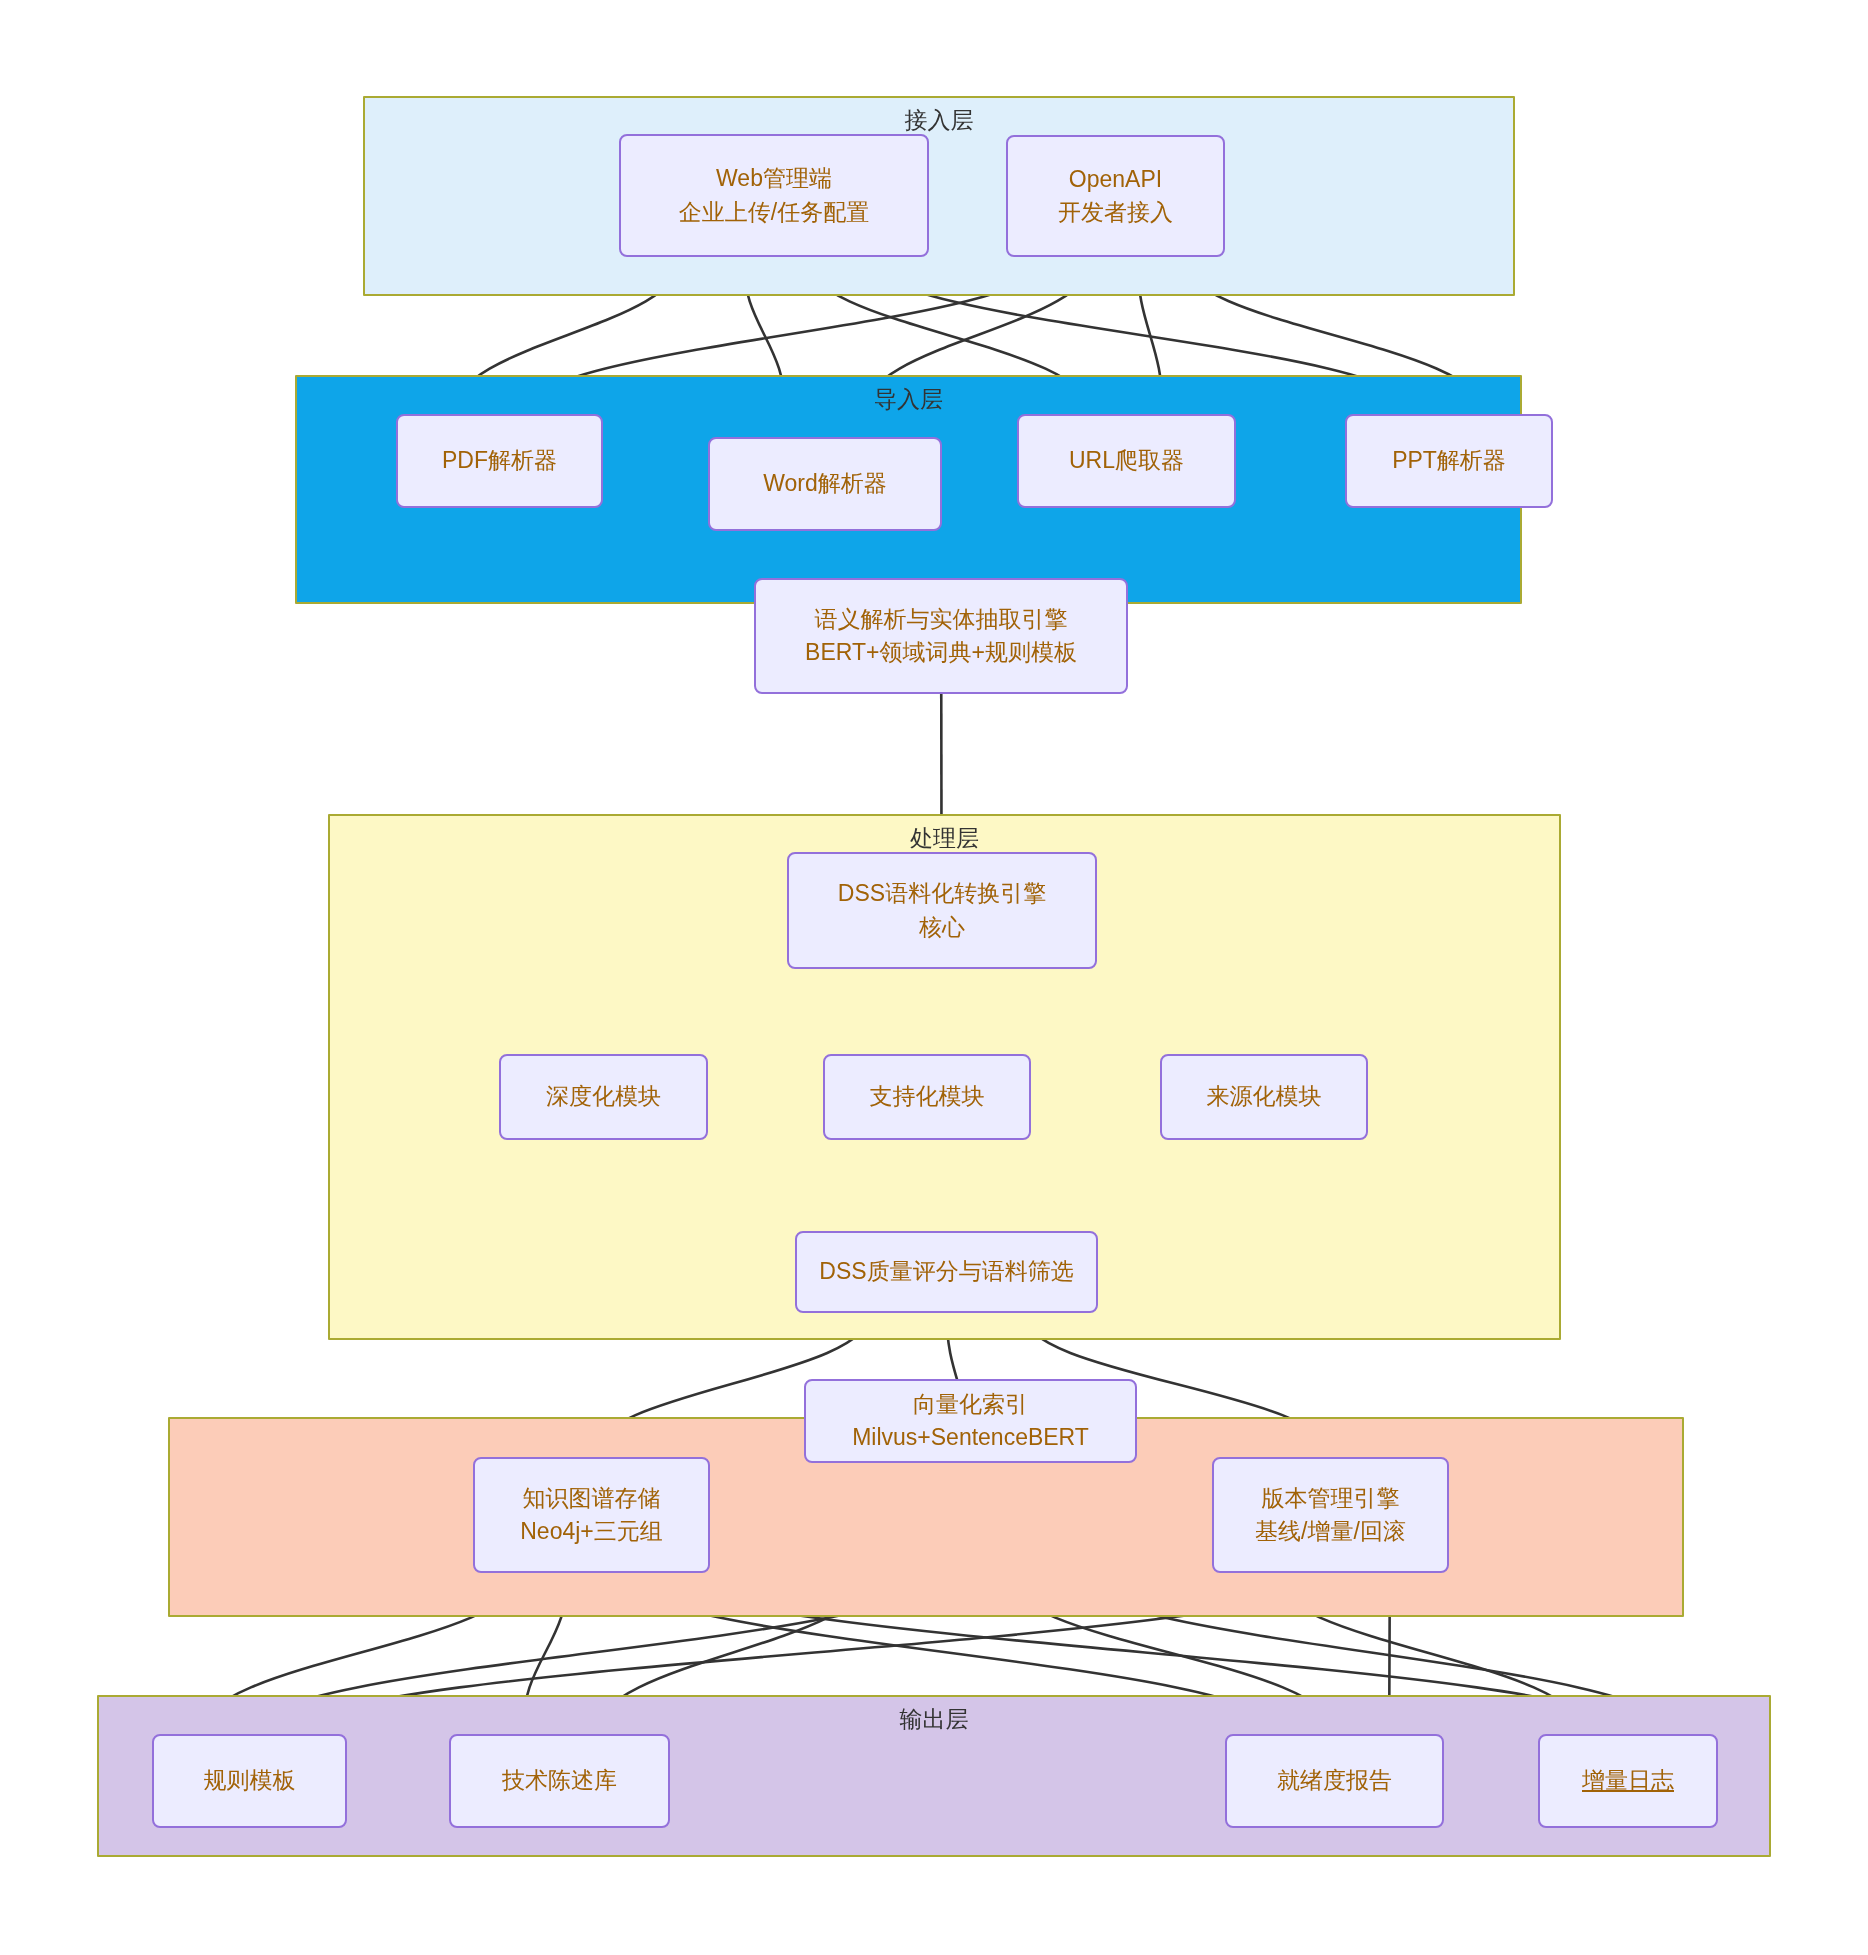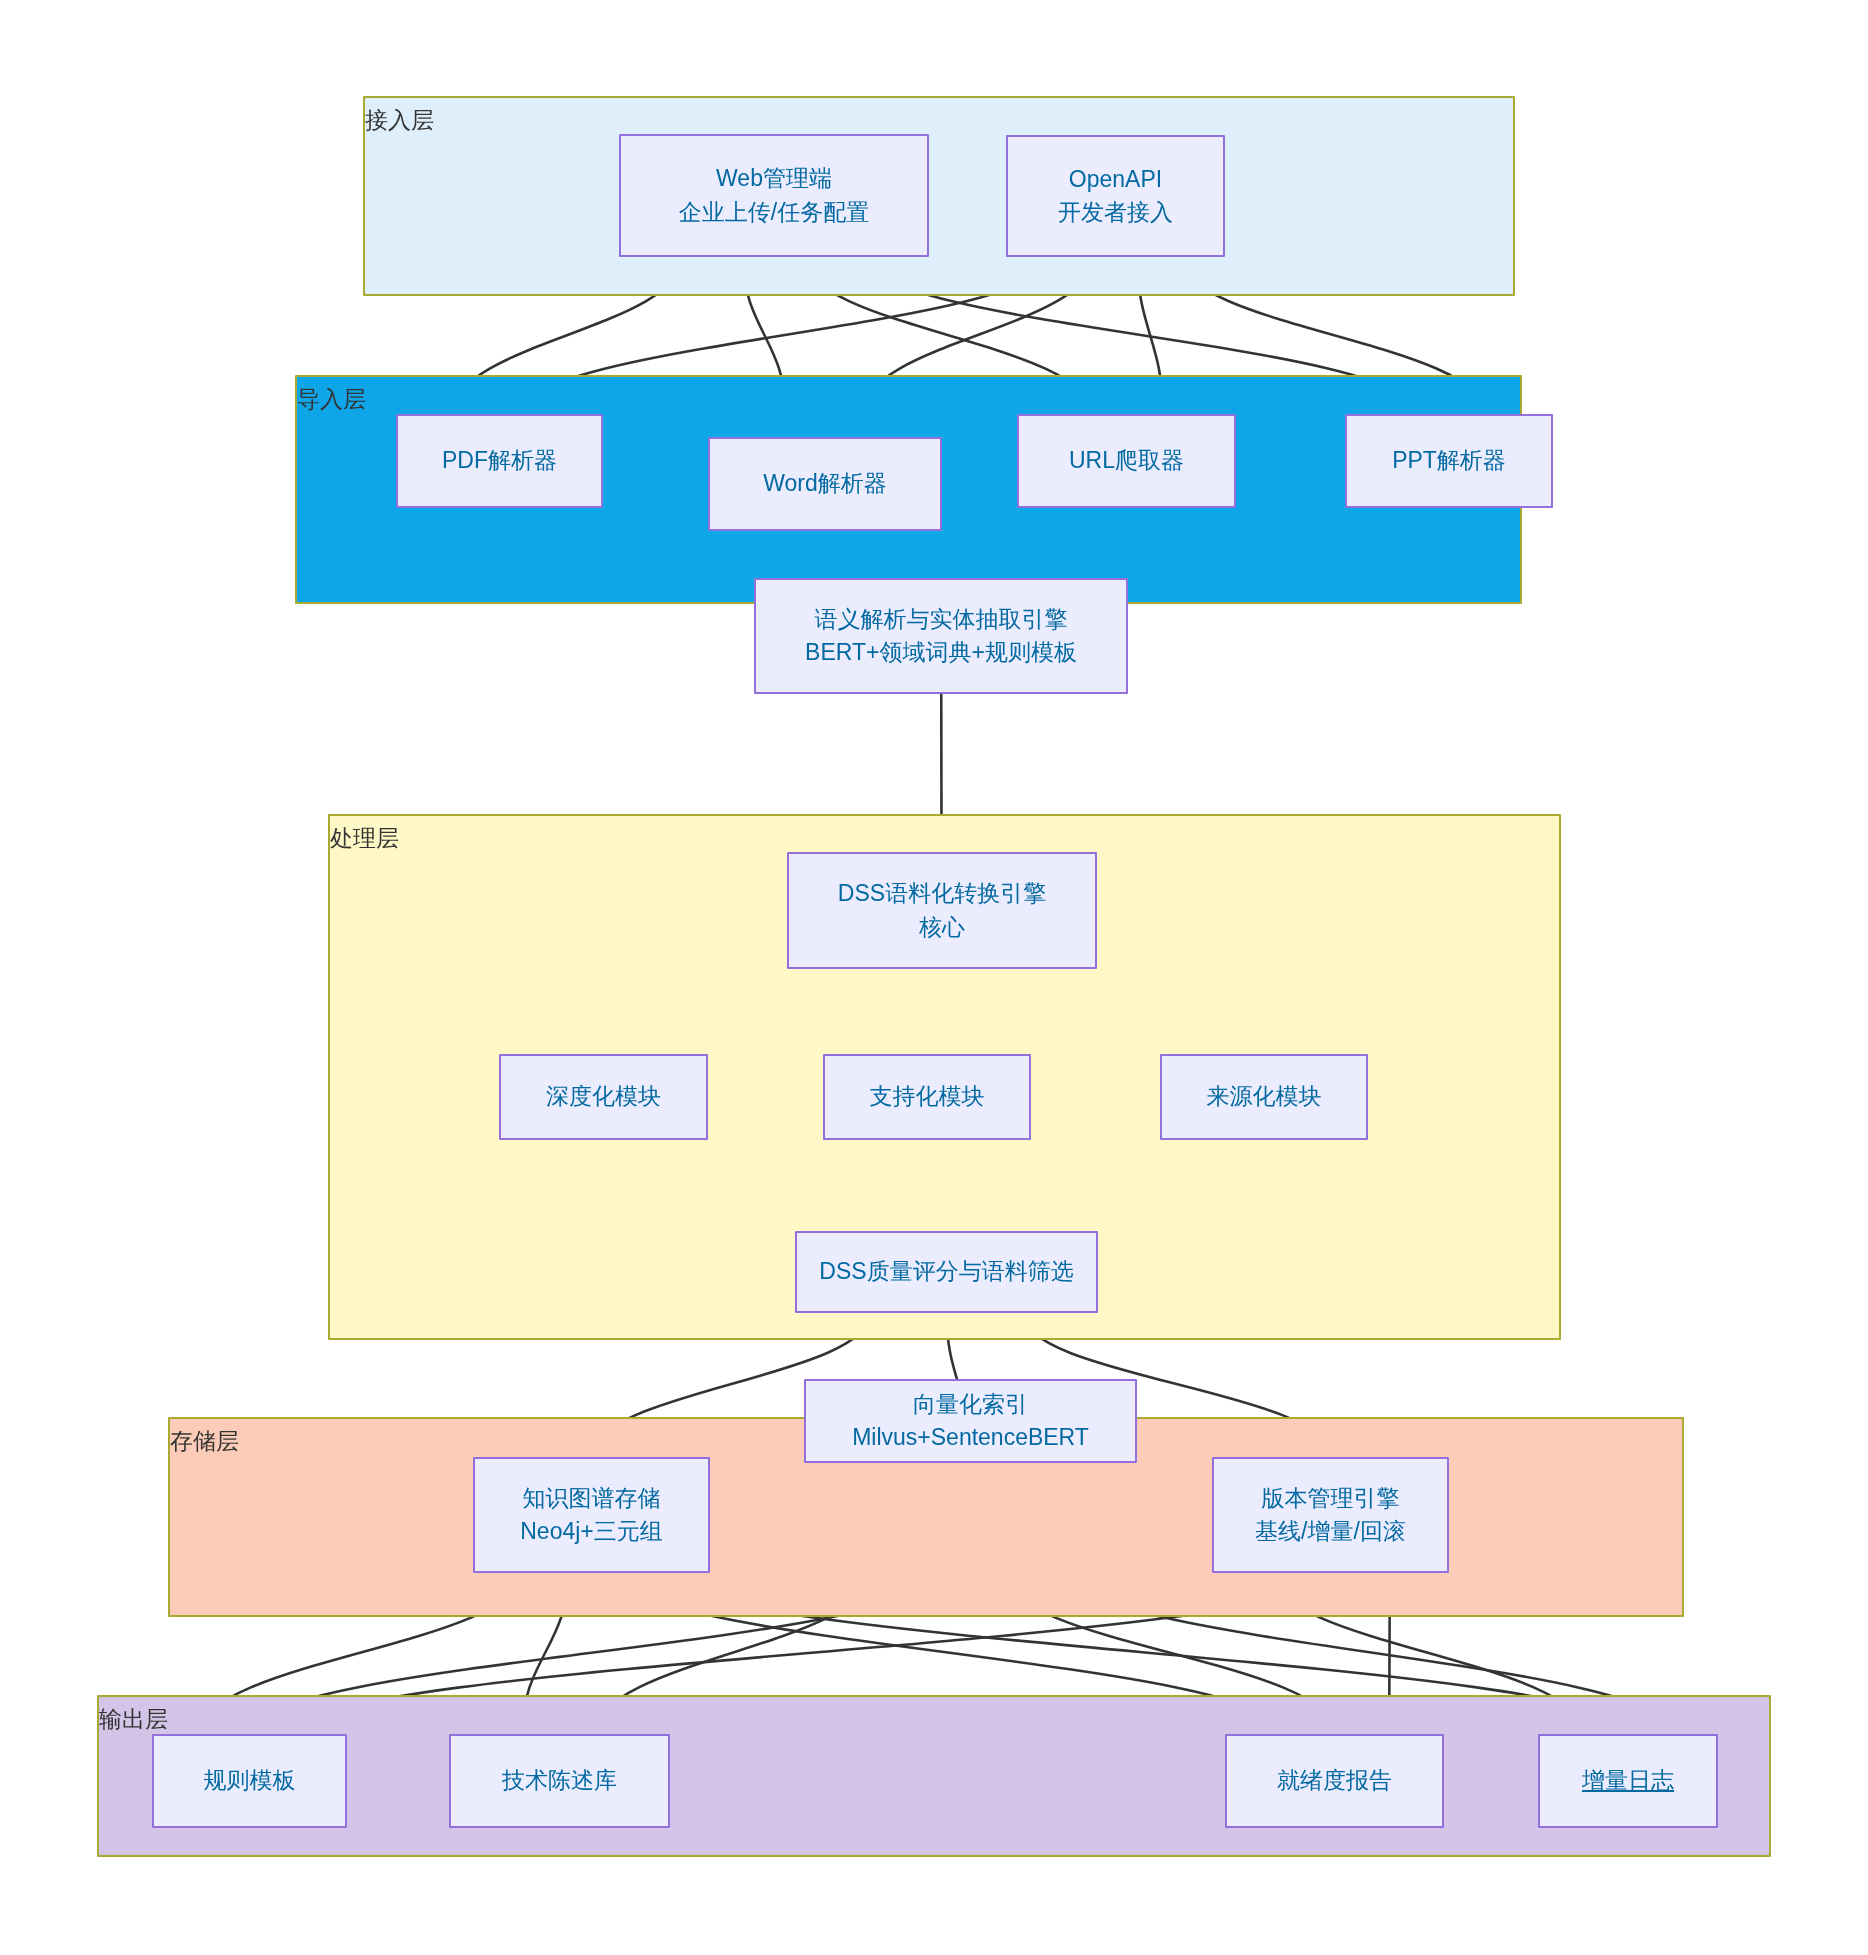--- a/index.html
+++ b/index.html
@@ -25,37 +25,37 @@
   .cluster {
     position: absolute;
     box-sizing: border-box;
     border: 2.1px solid #aaaa33;
     border-radius: 1px;
   }
   .cluster-title {
     position: absolute;
     left: 0;
     right: 0;
-    text-align: left;
+    text-align: center;
     font-size: 23px;
     color: #333333;
     white-space: nowrap;
   }
   .node {
     position: absolute;
     box-sizing: border-box;
     background: #ececff;
     border: 2.1px solid #9370db;
-    border-radius: 1px;
+    border-radius: 8px;
     display: flex;
     flex-direction: column;
     align-items: center;
     justify-content: center;
     text-align: center;
-    color: #0369a1;
+    color: #a16207;
     font-size: 23px;
     line-height: 1.45;
     z-index: 5;
   }
   .node .line2 { display: block; }
 </style>
 </head>
 <body>
 
 <div id="canvas">

